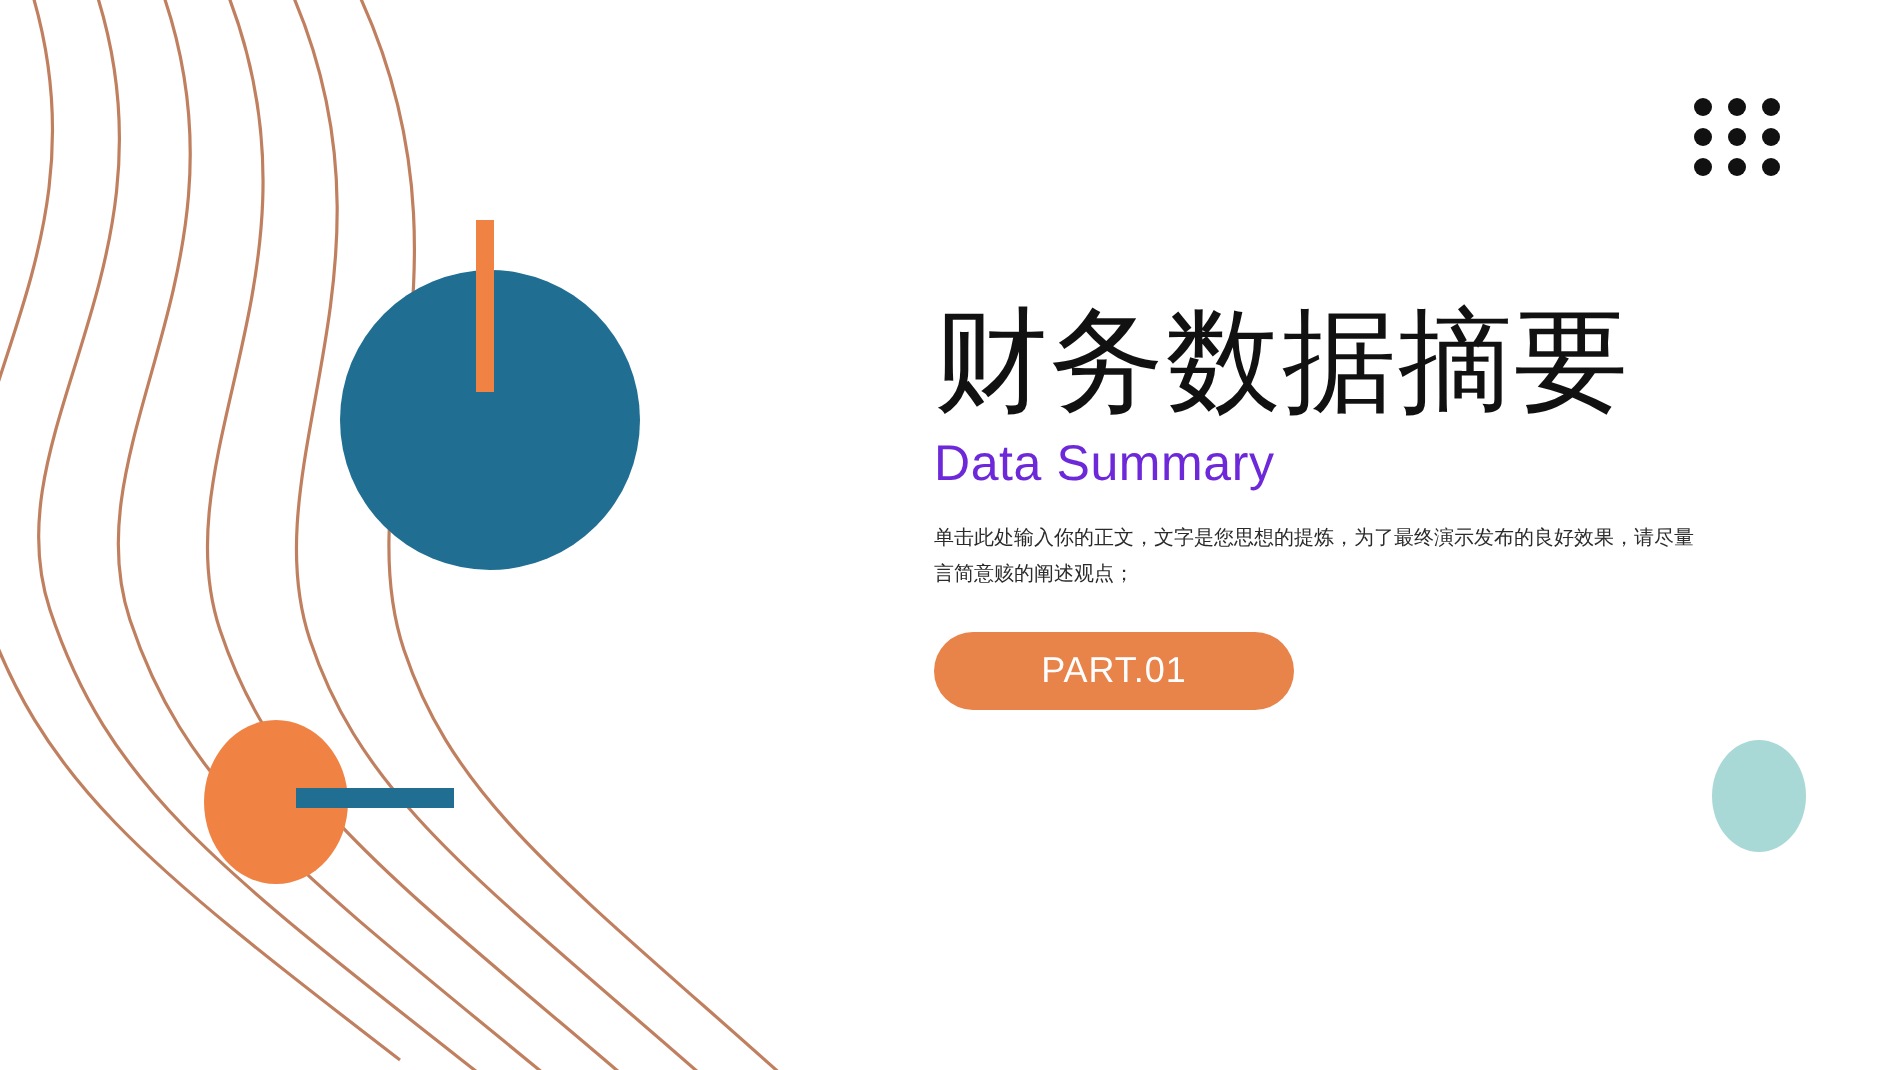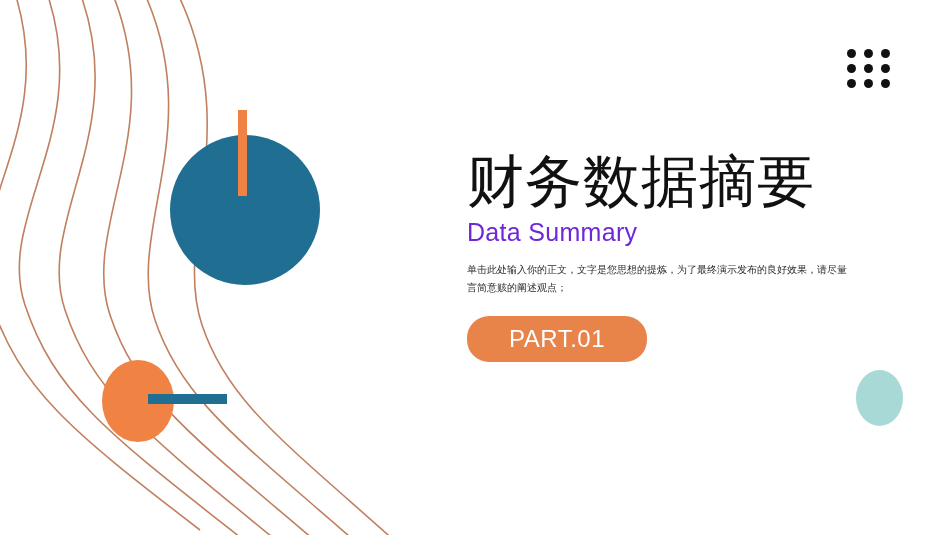--- a/index.html
+++ b/index.html
@@ -128,21 +128,21 @@
   }
 
   #part-pill {
     display: inline-block;
     margin-top: 18px;
     padding: 9px 0;
     width: 180px;
     text-align: center;
     background: #E8834A;
     color: #ffffff;
-    font-size: 24px;
+    font-size: 18px;
     letter-spacing: 0.5px;
     border-radius: 22px;
     border: none;
     cursor: pointer;
     font-family: "Liberation Sans", "DejaVu Sans", sans-serif;
   }
 </style>
 </head>
 <body>
 

